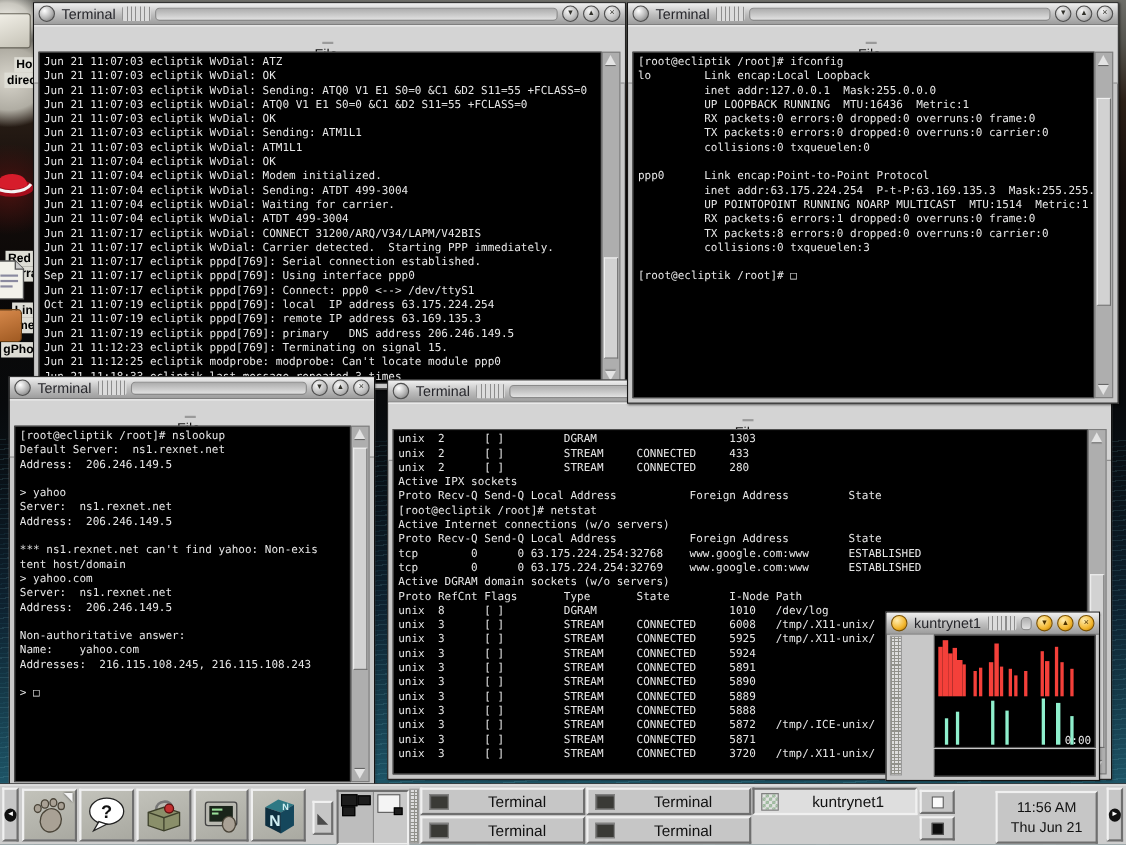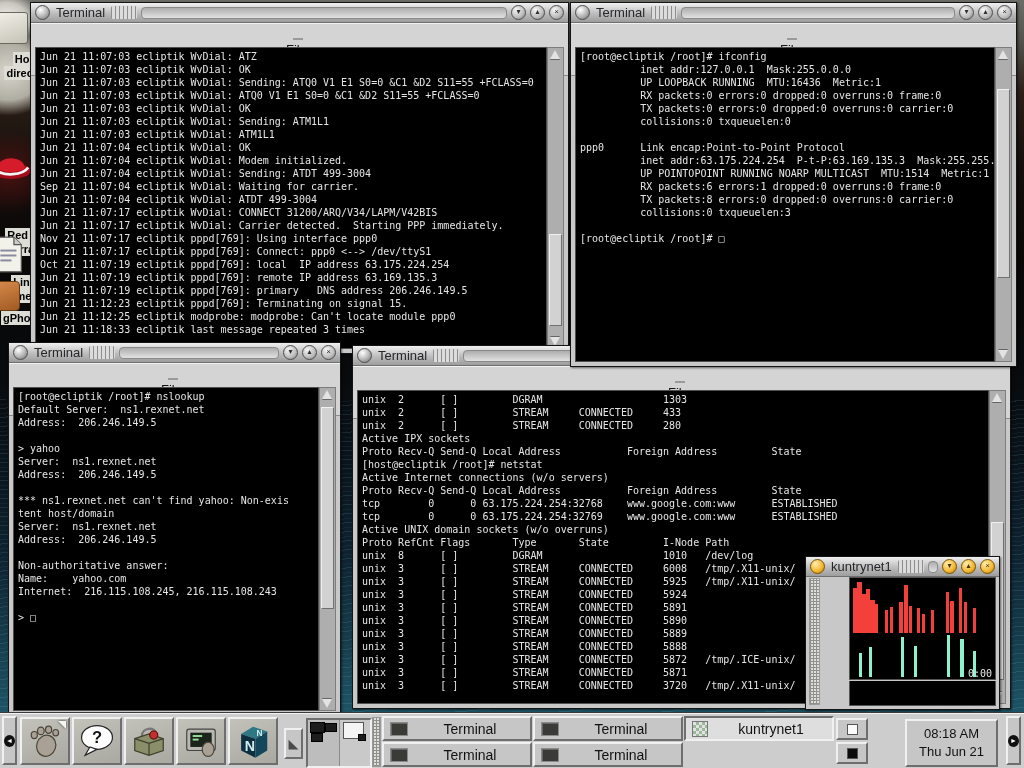--- a/index.html
+++ b/index.html
@@ -175,25 +175,26 @@
           <div class="tline">Jun 21 11:07:03 ecliptik WvDial: ATZ</div>
           <div class="tline">Jun 21 11:07:03 ecliptik WvDial: OK</div>
           <div class="tline">Jun 21 11:07:03 ecliptik WvDial: Sending: ATQ0 V1 E1 S0=0 &amp;C1 &amp;D2 S11=55 +FCLASS=0</div>
           <div class="tline">Jun 21 11:07:03 ecliptik WvDial: ATQ0 V1 E1 S0=0 &amp;C1 &amp;D2 S11=55 +FCLASS=0</div>
           <div class="tline">Jun 21 11:07:03 ecliptik WvDial: OK</div>
           <div class="tline">Jun 21 11:07:03 ecliptik WvDial: Sending: ATM1L1</div>
           <div class="tline">Jun 21 11:07:03 ecliptik WvDial: ATM1L1</div>
           <div class="tline">Jun 21 11:07:04 ecliptik WvDial: OK</div>
           <div class="tline">Jun 21 11:07:04 ecliptik WvDial: Modem initialized.</div>
           <div class="tline">Jun 21 11:07:04 ecliptik WvDial: Sending: ATDT 499-3004</div>
-          <div class="tline">Sep 21 11:07:04 ecliptik WvDial: Waiting for carrier.</div>
+          <div class="tline">Jun 21 11:07:04 ecliptik WvDial: Waiting for carrier.</div>
           <div class="tline">Jun 21 11:07:04 ecliptik WvDial: ATDT 499-3004</div>
           <div class="tline">Jun 21 11:07:17 ecliptik WvDial: CONNECT 31200/ARQ/V34/LAPM/V42BIS</div>
           <div class="tline">Jun 21 11:07:17 ecliptik WvDial: Carrier detected.  Starting PPP immediately.</div>
-          <div class="tline">Nov 21 11:07:17 ecliptik pppd[769]: Using interface ppp0</div>
+          <div class="tline">Jun 21 11:07:17 ecliptik pppd[769]: Serial connection established.</div>
+          <div class="tline">Sep 21 11:07:17 ecliptik pppd[769]: Using interface ppp0</div>
           <div class="tline">Jun 21 11:07:17 ecliptik pppd[769]: Connect: ppp0 &lt;--&gt; /dev/ttyS1</div>
           <div class="tline">Oct 21 11:07:19 ecliptik pppd[769]: local  IP address 63.175.224.254</div>
           <div class="tline">Jun 21 11:07:19 ecliptik pppd[769]: remote IP address 63.169.135.3</div>
           <div class="tline">Jun 21 11:07:19 ecliptik pppd[769]: primary   DNS address 206.246.149.5</div>
           <div class="tline">Jun 21 11:12:23 ecliptik pppd[769]: Terminating on signal 15.</div>
           <div class="tline">Jun 21 11:12:25 ecliptik modprobe: modprobe: Can't locate module ppp0</div>
           <div class="tline">Jun 21 11:18:33 ecliptik last message repeated 3 times</div>
         </div>
       <div class="scrollbar">
         <div class="sb-up"></div>
@@ -220,26 +221,26 @@
       <span class="menu-item">Settings</span>
       <span class="menu-item">Help</span>
     </div>
     <div class="term-body">
       <div class="term-screen">
           <div class="tline">unix  2      [ ]         DGRAM                    1303</div>
           <div class="tline">unix  2      [ ]         STREAM     CONNECTED     433</div>
           <div class="tline">unix  2      [ ]         STREAM     CONNECTED     280</div>
           <div class="tline">Active IPX sockets</div>
           <div class="tline">Proto Recv-Q Send-Q Local Address           Foreign Address         State</div>
-          <div class="tline">[host@ecliptik /root]# netstat</div>
+          <div class="tline">[root@ecliptik /root]# netstat</div>
           <div class="tline">Active Internet connections (w/o servers)</div>
           <div class="tline">Proto Recv-Q Send-Q Local Address           Foreign Address         State</div>
           <div class="tline">tcp        0      0 63.175.224.254:32768    www.google.com:www      ESTABLISHED</div>
           <div class="tline">tcp        0      0 63.175.224.254:32769    www.google.com:www      ESTABLISHED</div>
-          <div class="tline">Active UNIX domain sockets (w/o overruns)</div>
+          <div class="tline">Active DGRAM domain sockets (w/o servers)</div>
           <div class="tline">Proto RefCnt Flags       Type       State         I-Node Path</div>
           <div class="tline">unix  8      [ ]         DGRAM                    1010   /dev/log</div>
           <div class="tline">unix  3      [ ]         STREAM     CONNECTED     6008   /tmp/.X11-unix/</div>
           <div class="tline">unix  3      [ ]         STREAM     CONNECTED     5925   /tmp/.X11-unix/</div>
           <div class="tline">unix  3      [ ]         STREAM     CONNECTED     5924</div>
           <div class="tline">unix  3      [ ]         STREAM     CONNECTED     5891</div>
           <div class="tline">unix  3      [ ]         STREAM     CONNECTED     5890</div>
           <div class="tline">unix  3      [ ]         STREAM     CONNECTED     5889</div>
           <div class="tline">unix  3      [ ]         STREAM     CONNECTED     5888</div>
           <div class="tline">unix  3      [ ]         STREAM     CONNECTED     5872   /tmp/.ICE-unix/</div>
@@ -267,20 +268,21 @@
     <div class="menubar">
       <span class="menu-handle"></span>
       <span class="menu-item">File</span>
       <span class="menu-item">Edit</span>
       <span class="menu-item">Settings</span>
       <span class="menu-item">Help</span>
     </div>
     <div class="term-body">
       <div class="term-screen">
           <div class="tline">[root@ecliptik /root]# ifconfig</div>
+          <div class="tline">lo        Link encap:Local Loopback</div>
           <div class="tline">          inet addr:127.0.0.1  Mask:255.0.0.0</div>
           <div class="tline">          UP LOOPBACK RUNNING  MTU:16436  Metric:1</div>
           <div class="tline">          RX packets:0 errors:0 dropped:0 overruns:0 frame:0</div>
           <div class="tline">          TX packets:0 errors:0 dropped:0 overruns:0 carrier:0</div>
           <div class="tline">          collisions:0 txqueuelen:0</div>
           <div class="tline"></div>
           <div class="tline">ppp0      Link encap:Point-to-Point Protocol</div>
           <div class="tline">          inet addr:63.175.224.254  P-t-P:63.169.135.3  Mask:255.255.</div>
           <div class="tline">          UP POINTOPOINT RUNNING NOARP MULTICAST  MTU:1514  Metric:1</div>
           <div class="tline">          RX packets:6 errors:1 dropped:0 overruns:0 frame:0</div>
@@ -319,26 +321,27 @@
           <div class="tline">[root@ecliptik /root]# nslookup</div>
           <div class="tline">Default Server:  ns1.rexnet.net</div>
           <div class="tline">Address:  206.246.149.5</div>
           <div class="tline"></div>
           <div class="tline">&gt; yahoo</div>
           <div class="tline">Server:  ns1.rexnet.net</div>
           <div class="tline">Address:  206.246.149.5</div>
           <div class="tline"></div>
           <div class="tline">*** ns1.rexnet.net can't find yahoo: Non-exis</div>
           <div class="tline">tent host/domain</div>
+          <div class="tline">&gt; yahoo.com</div>
           <div class="tline">Server:  ns1.rexnet.net</div>
           <div class="tline">Address:  206.246.149.5</div>
           <div class="tline"></div>
           <div class="tline">Non-authoritative answer:</div>
           <div class="tline">Name:    yahoo.com</div>
-          <div class="tline">Internet:  216.115.108.245, 216.115.108.243</div>
+          <div class="tline">Addresses:  216.115.108.245, 216.115.108.243</div>
           <div class="tline"></div>
           <div class="tline">&gt; □</div>
         </div>
       <div class="scrollbar">
         <div class="sb-up"></div>
         <div class="sb-thumb" style="top:6%;height:62%;"></div>
         <div class="sb-down"></div>
       </div>
     </div>
   </div>
@@ -490,21 +493,21 @@
     <div class="scrollers">
       <button class="scroller raised">
           <span class="sq-white"></span>
         </button>
       <button class="scroller raised">
           <span class="sq-black"></span>
         </button>
     </div>
 
     <div class="clock raised">
-      <div>08:18 AM</div>
+      <div>11:56 AM</div>
       <div>Thu Jun 21</div>
     </div>
 
     <button class="panel-arrow raised" style="right:3px;left:auto;">
       <span class="orb">►</span>
     </button>
   </div>
 </div>
 
 </body></html>

